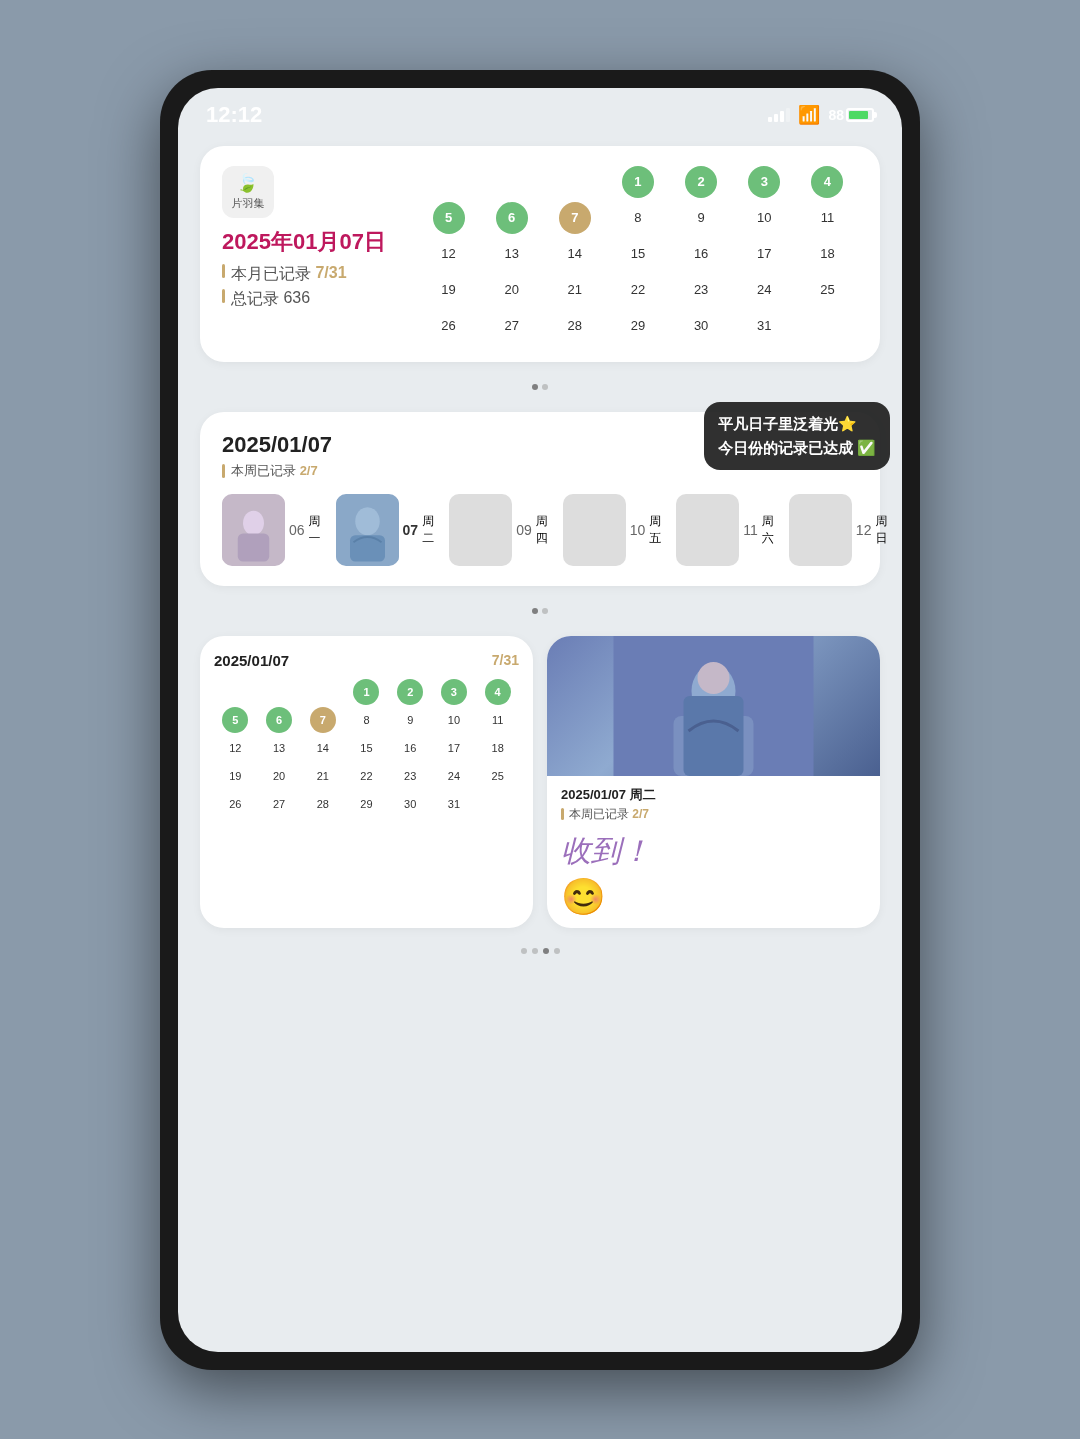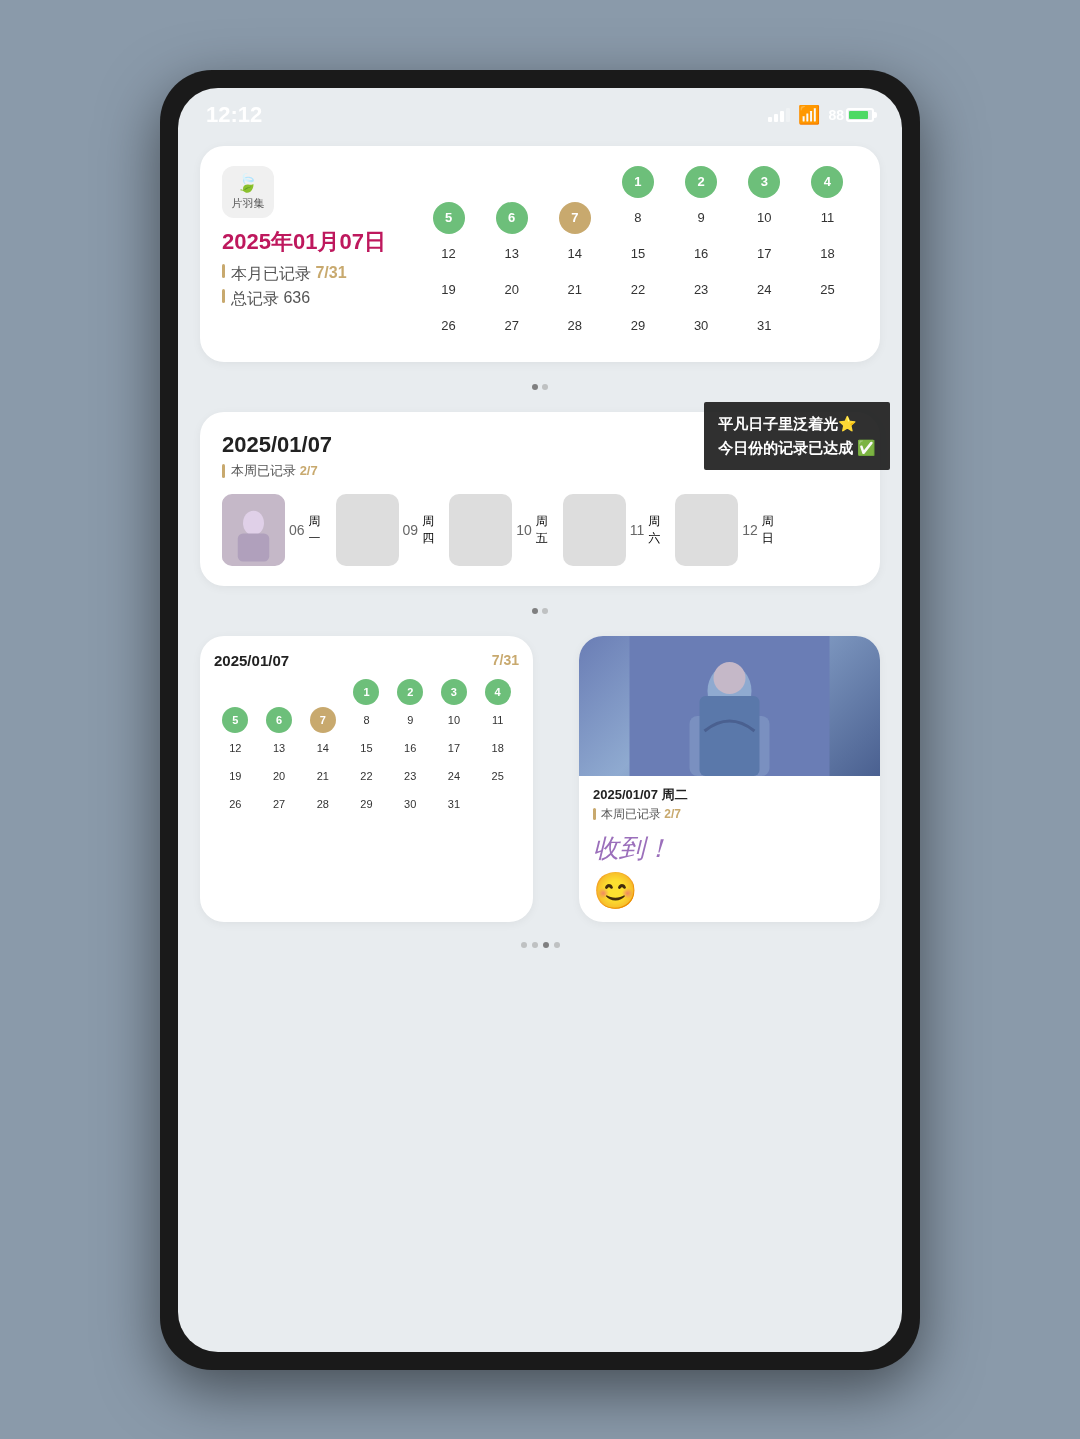--- a/index.html
+++ b/index.html
@@ -278,21 +278,21 @@
     }
     .tooltip-box {
       position: absolute;
       top: -10px;
       right: -10px;
       background: rgba(30,30,30,0.92);
       color: #fff;
       font-size: 15px;
       font-weight: 600;
       padding: 10px 14px;
-      border-radius: 2px;
+      border-radius: 16px;
       white-space: nowrap;
       line-height: 1.6;
       z-index: 10;
     }
 
     
     .bottom-row {
       display: grid;
       grid-template-columns: 1fr 1fr;
       gap: 14px;
@@ -336,21 +336,20 @@
     }
     .cal-day-s.green-dot { background: #6dbf7a; color: #fff; font-weight: 600; }
     .cal-day-s.tan-dot { background: #c8a96e; color: #fff; font-weight: 600; }
 
     
     .widget4 {
       padding: 0;
       overflow: hidden;
       display: flex;
       flex-direction: column;
-      margin-left: 32px;
     }
     .widget4-photo {
       width: 100%;
       height: 140px;
       background: #7a8cb0;
       overflow: hidden;
       position: relative;
     }
     .widget4-photo-inner {
       width: 100%;
@@ -380,21 +379,21 @@
       content: '';
       display: inline-block;
       width: 3px;
       height: 12px;
       background: #c8a96e;
       border-radius: 2px;
       margin-right: 5px;
     }
     .widget4-stat .highlight { color: #c8a96e; font-weight: 600; }
     .widget4-handwriting {
-      font-size: 26px;
+      font-size: 30px;
       color: #9b6fbb;
       padding: 0 14px 4px;
       font-style: italic;
     }
     .smiley {
       font-size: 36px;
       display: inline-block;
       margin: 0 14px 10px;
     }
 
@@ -523,20 +522,34 @@
                   <svg width="72" height="72" viewBox="0 0 72 72">
                     <rect width="72" height="72" fill="#c5b8c8"></rect>
                     <ellipse cx="36" cy="28" rx="12" ry="14" fill="#e0d0e8"></ellipse>
                     <rect x="18" y="40" width="36" height="32" rx="6" fill="#b0a0bc"></rect>
                   </svg>
                 </div>
               </div>
               <div class="week-num">06</div>
               <div class="week-label">周一</div>
             </div>
+            <div class="week-day-cell today">
+              <div class="week-photo has-photo-2">
+                <div class="week-photo-inner">
+                  <svg width="72" height="72" viewBox="0 0 72 72">
+                    <rect width="72" height="72" fill="#8aa8c8"></rect>
+                    <ellipse cx="36" cy="26" rx="14" ry="16" fill="#a0bcd8"></ellipse>
+                    <rect x="16" y="42" width="40" height="30" rx="6" fill="#6a90b8"></rect>
+                    <path d="M20 50 Q36 38 52 50" stroke="#5a80a8" stroke-width="2" fill="none"></path>
+                  </svg>
+                </div>
+              </div>
+              <div class="week-num">07</div>
+              <div class="week-label">周二</div>
+            </div>
             <div class="week-day-cell">
               <div class="week-photo"></div>
               <div class="week-num">09</div>
               <div class="week-label">周四</div>
             </div>
             <div class="week-day-cell">
               <div class="week-photo"></div>
               <div class="week-num">10</div>
               <div class="week-label">周五</div>
             </div>

